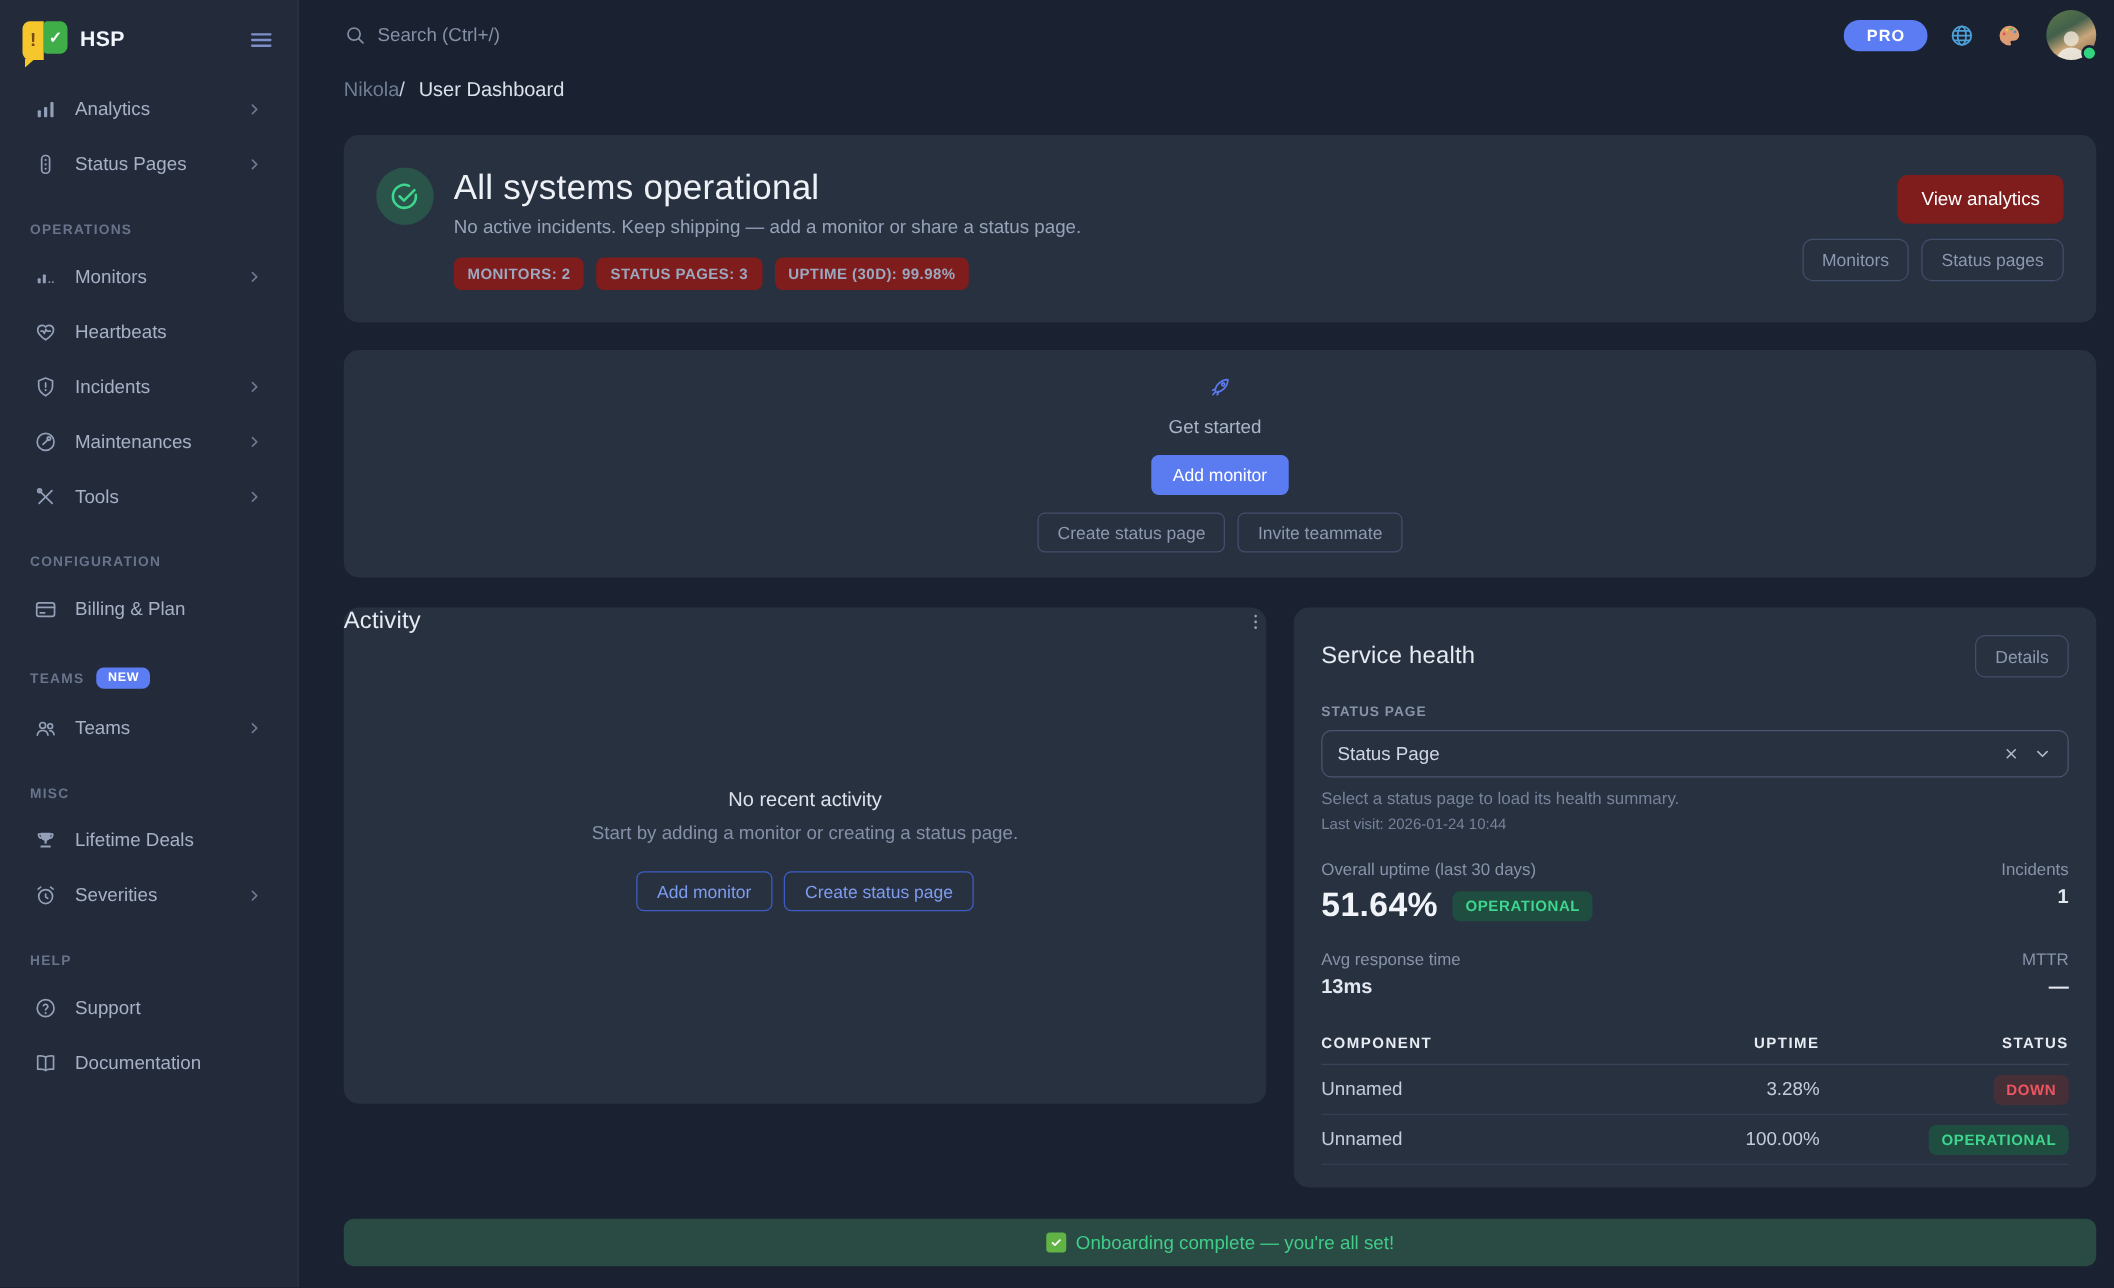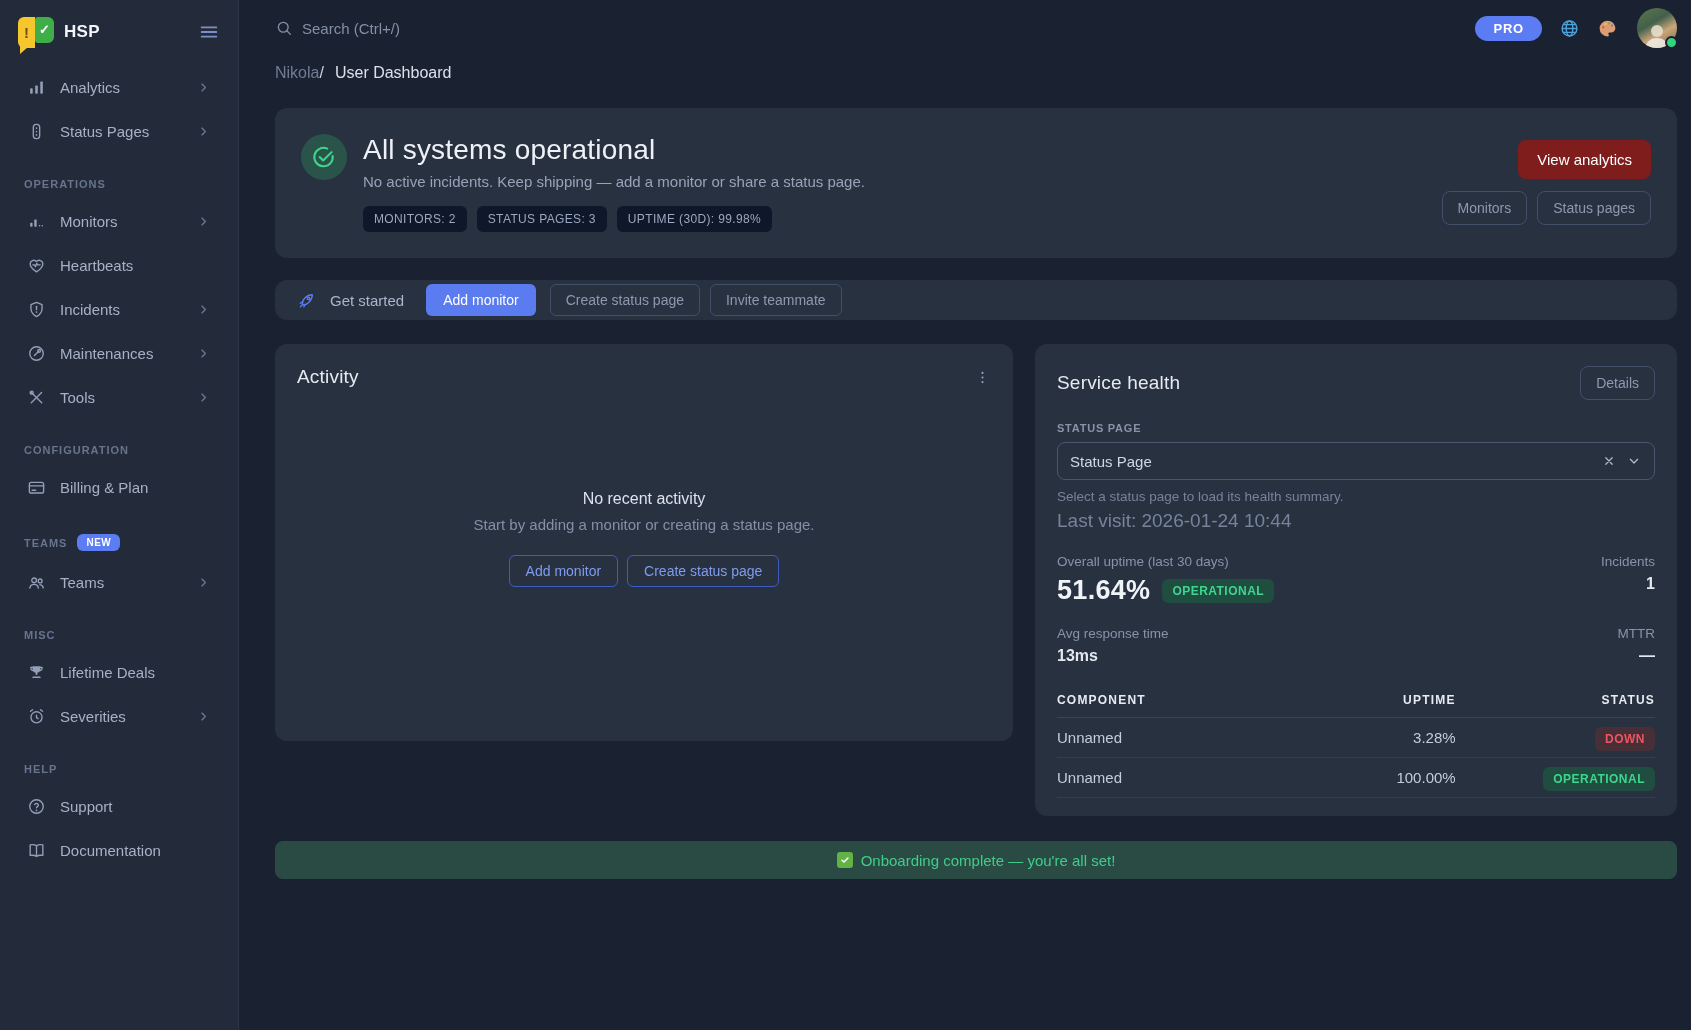--- a/index.html
+++ b/index.html
@@ -50,49 +50,49 @@
   .bc-sep { color:#cdd4e0; }
   .bc-current { color:#dbe1ea;margin-left:11px; }
   
   .card { background:#283140; border-radius:12px; }
   .hero { margin-top:26px; padding:26px; display:flex; gap:16px; }
   .hero-check { width:46px; height:46px; min-width:46px; border-radius:50%; background:#2a5449; display:flex; align-items:center; justify-content:center; color:#3ed68e; }
   .hero-body { flex:1; }
   .hero-title { font-size:28px; color:#eef1f6; font-weight:normal; letter-spacing:.2px; }
   .hero-sub { margin-top:7px; font-size:15px; color:#97a3b9; }
   .hero-badges { margin-top:16px; display:flex; gap:10px; }
-  .stat-pill { background:#0f172a; color:#9ba8bf; font-size:12px; font-weight:normal; letter-spacing:.03em; padding:6px 11px; border-radius:6px; }
+  .stat-pill { background:#7f1d1d; color:#9ba8bf; font-size:12px; font-weight:bold; letter-spacing:.03em; padding:6px 11px; border-radius:6px; }
   .hero-actions { display:flex; flex-direction:column; align-items:flex-end; gap:12px; padding-top:6px; }
   .btn-primary { background:#7f1d1d; border:none; color:#fff; font-size:15px; padding:11px 19px; border-radius:8px; cursor:pointer; font-family:inherit; }
   .btn-ghost { background:transparent; border:1px solid #424f6b; color:#8d99b0; font-size:14px; padding:8px 15px; border-radius:8px; cursor:pointer; font-family:inherit; }
   .hero-secondary { display:flex; gap:10px; }
   
-  .get-started { margin-top:22px; padding:4px 22px; display:flex; align-items:center; gap:14px; }
+  .get-started { margin-top:22px; padding:20px 22px; display:flex; align-items:center; gap:14px;flex-direction:column; }
   .rocket { color:#5b7af0; display:flex; }
   .gs-label { color:#aab5ca; font-size:15px; margin-right:8px; }
   .btn-primary-sm { background:#5a7cf0; border:none; color:#fff; font-size:14px; padding:8px 17px; border-radius:6px; cursor:pointer; font-family:inherit; }
   
   .cards-row { margin-top:24px; display:grid; grid-template-columns:738px 1fr; gap:22px; align-items:start; }
   .panel-head { display:flex; align-items:center; justify-content:space-between; }
   .panel-title { font-size:19px; color:#e6eaf1; font-weight:normal; letter-spacing:.2px; }
-  .activity { height:397px; padding:22px; display:flex; flex-direction:column; }
+  .activity { height:397px; display:flex; flex-direction:column; }
   .kebab { color:#97a3b9; cursor:pointer; display:flex; }
   .empty-state { flex:1; display:flex; flex-direction:column; align-items:center; justify-content:center; gap:8px; margin-top:-30px; }
   .empty-title { font-size:16px; color:#dde2ec; }
   .empty-sub { font-size:15px; color:#8490a7; }
   .empty-actions { margin-top:14px; display:flex; gap:9px; }
   .btn-outline-blue { background:transparent; border:1px solid #3d5dc2; color:#7e9cf0; font-size:14px; padding:7px 16px; border-radius:6px; cursor:pointer; font-family:inherit; }
   
   .service { padding:22px 22px 18px; }
   .field-label { margin-top:22px; font-size:11px; font-weight:bold; letter-spacing:.07em; color:#8793a9; }
   .select { margin-top:8px; height:38px; border:1px solid #49566f; border-radius:8px; display:flex; align-items:center; padding:0 12px; cursor:pointer; }
   .select-value { flex:1; font-size:15px; color:#cfd6e4; }
   .select-icons { display:flex; align-items:center; gap:10px; color:#aeb8ca; }
   .helper { margin-top:9px; font-size:13.5px; color:#76839a; }
-  .last-visit { margin-top:6px; font-size:19px; color:#76839a; }
+  .last-visit { margin-top:6px; font-size:12px; color:#76839a; }
   .stats-row { margin-top:22px; display:flex; justify-content:space-between; align-items:flex-start; }
   .stat-label { font-size:13.5px; color:#8793a9; }
   .uptime-line { margin-top:6px; display:flex; align-items:center; gap:12px; }
   .uptime-value { font-size:27px; font-weight:bold; color:#f0f3f8; letter-spacing:.3px; }
   .badge { font-size:12px; font-weight:bold; letter-spacing:.04em; padding:5px 10px; border-radius:6px; }
   .badge.operational { background:#1f4d40; color:#3ed68e; }
   .badge.down { background:#472f38; color:#ee5561; }
   .stat-right { text-align:right; }
   .stat-value { margin-top:6px; font-size:16px; font-weight:bold; color:#e3e8f0; }
   .stats-row.second { margin-top:20px; }

